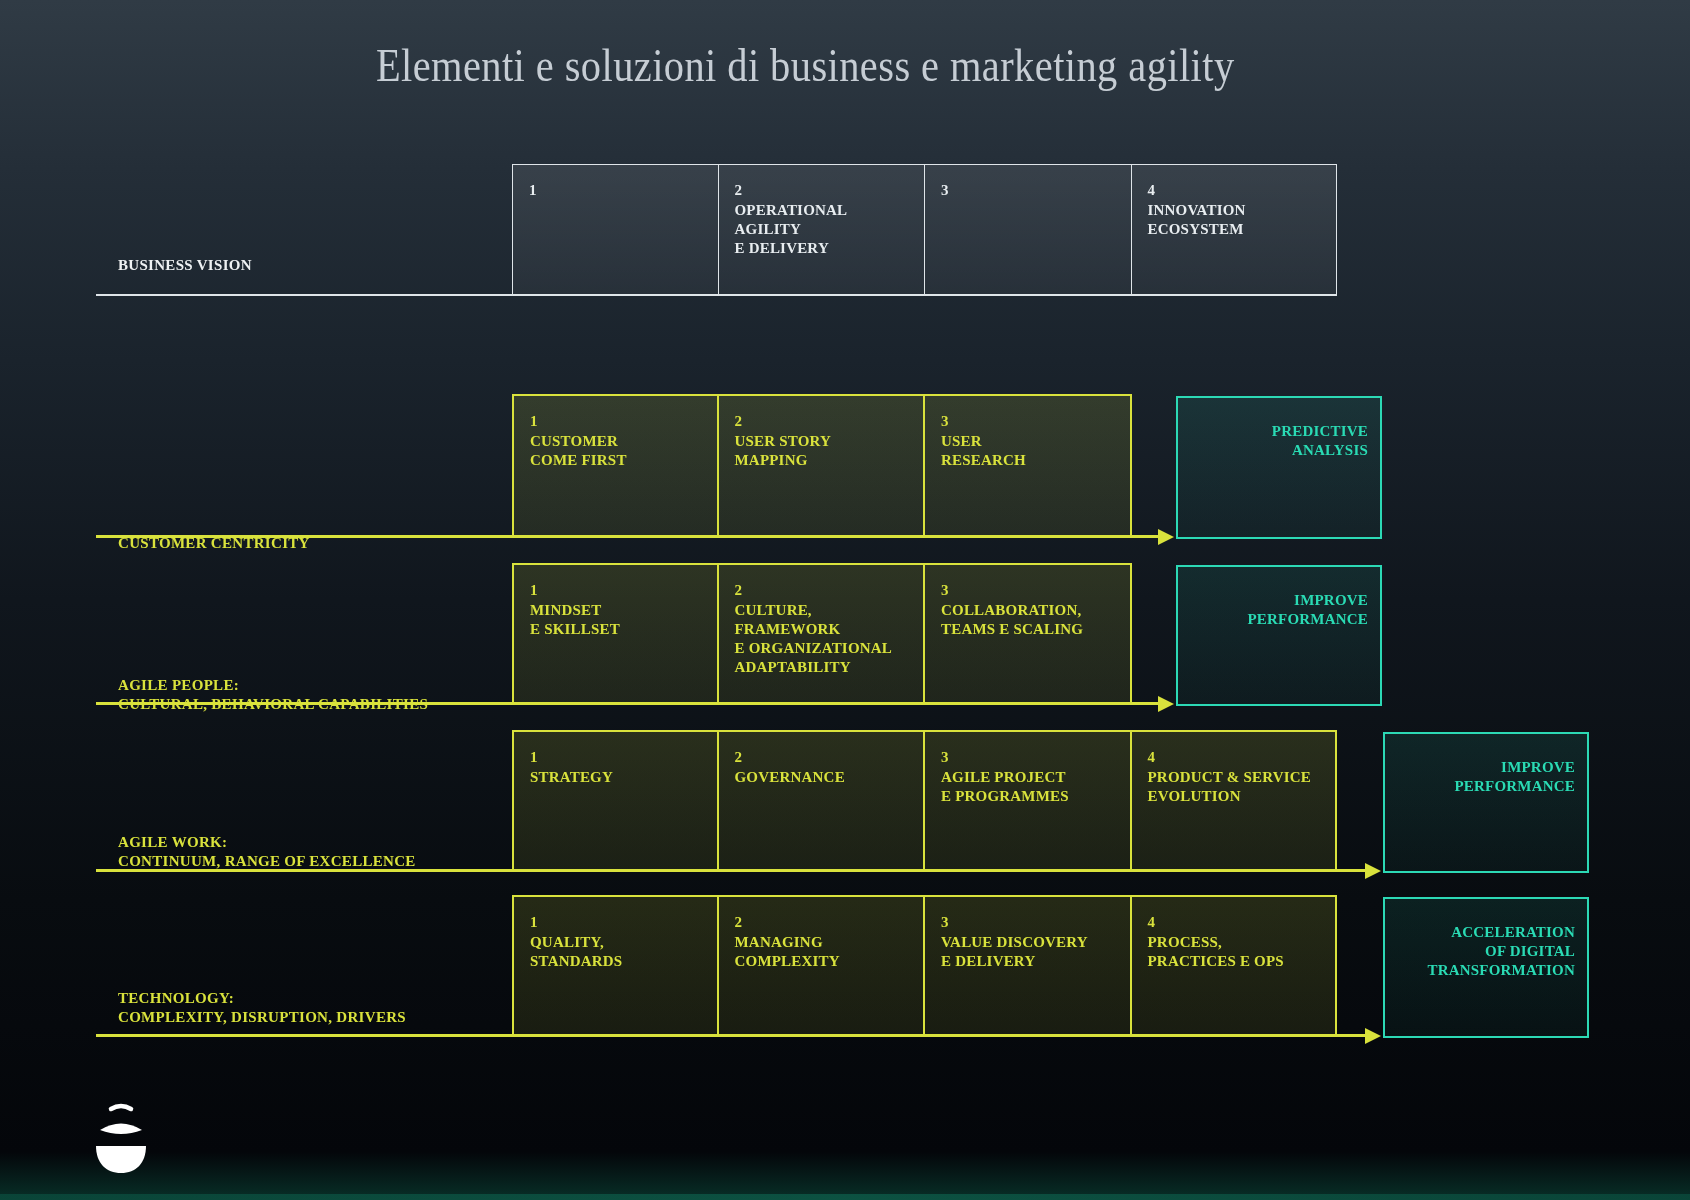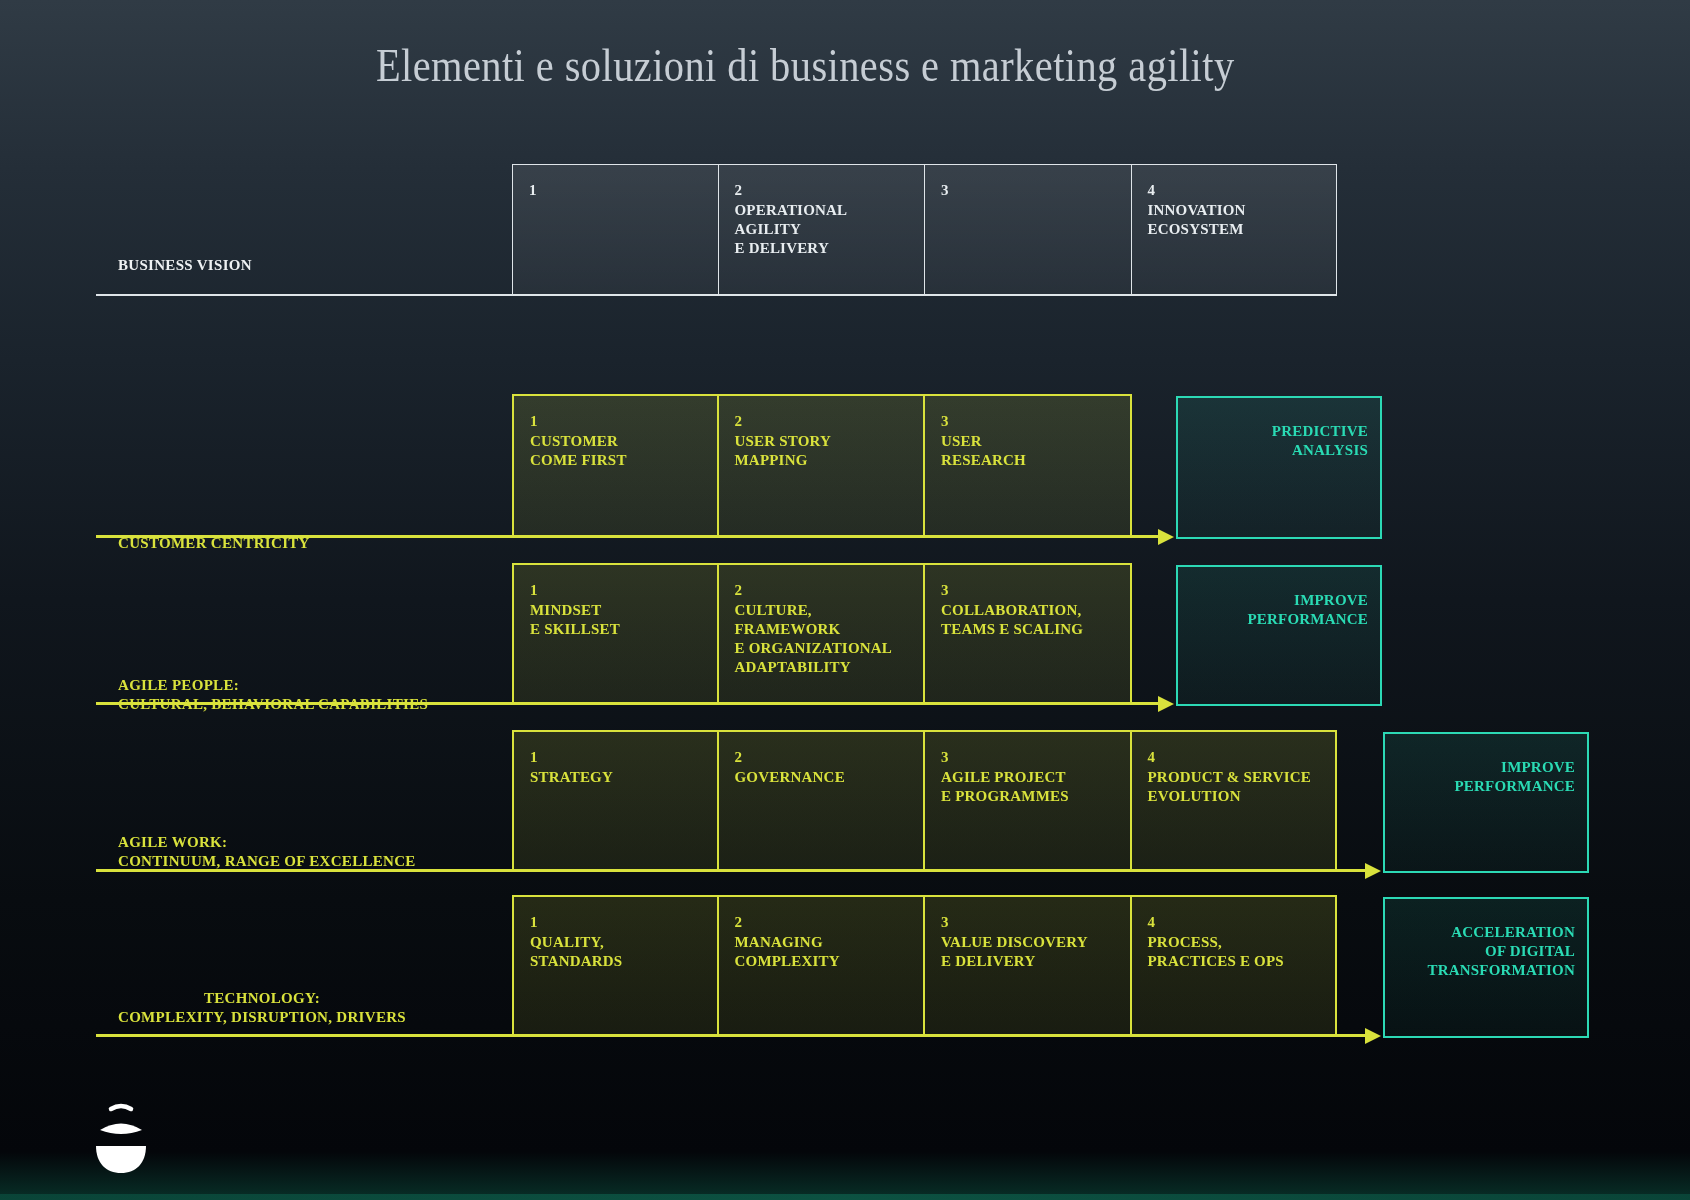--- a/index.html
+++ b/index.html
@@ -149,21 +149,21 @@
 EVOLUTION</div>
         </div>
         <div class="outcome" style="left: 1383px; width: 206px; top: 732px; height: 141px;">
           <div class="cell-text">IMPROVE
 PERFORMANCE</div>
         </div>
       </div>
       <div class="theme-yellow">
         <div class="row-rule" style="top: 1034px; width: 1273px;"></div>
         <div class="arrow-head" style="left: 1365px; top: 1027.5px;"></div>
-        <div class="row-label" style="top: 989px; text-align: center;">
+        <div class="row-label" style="top: 989px;">
           <div>TECHNOLOGY:</div>
           <div>COMPLEXITY, DISRUPTION, DRIVERS</div>
         </div>
         <div class="cell" style="left: 512px; width: 206.5px; top: 895px; height: 141px;">
           <div class="cell-number">1</div>
           <div class="cell-text">QUALITY,
 STANDARDS</div>
         </div>
         <div class="cell" style="left: 718.5px; width: 206.5px; top: 895px; height: 141px; border-left: none;">
           <div class="cell-number">2</div>

